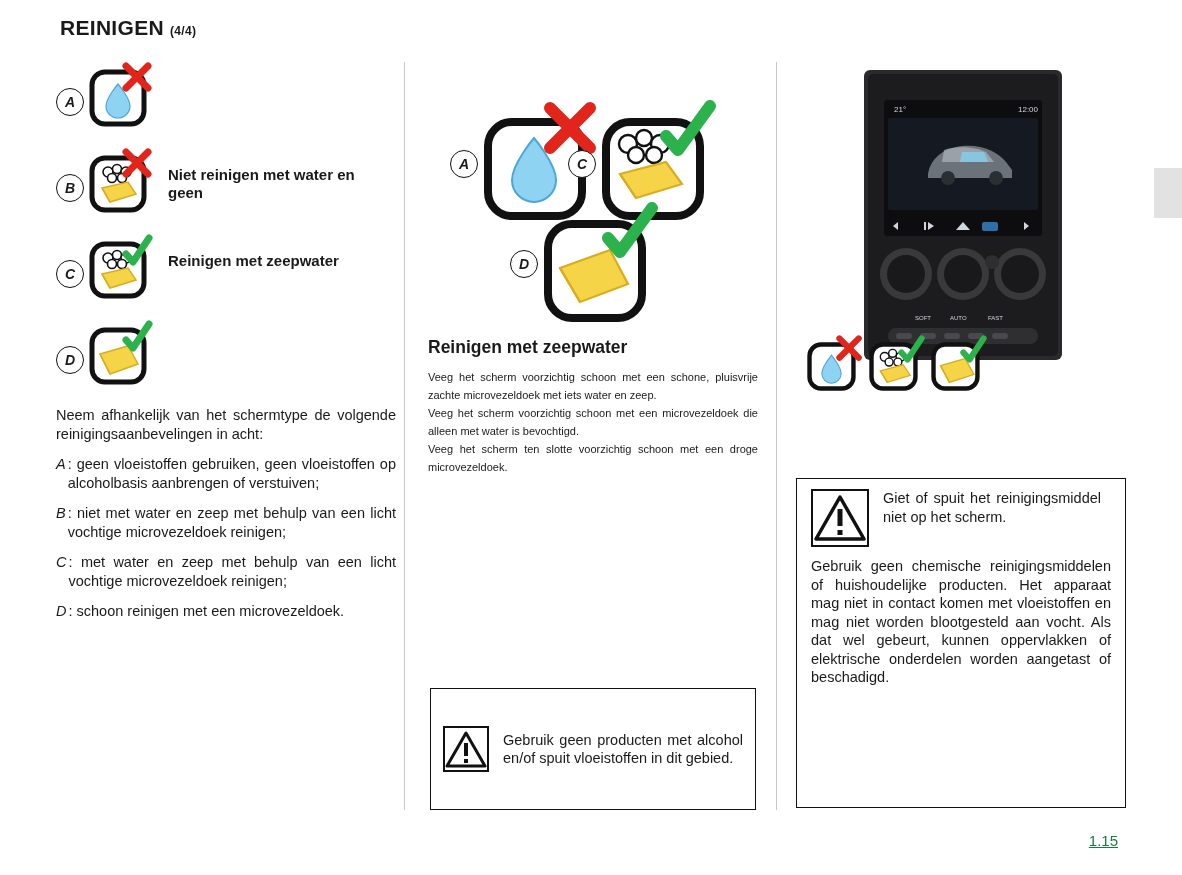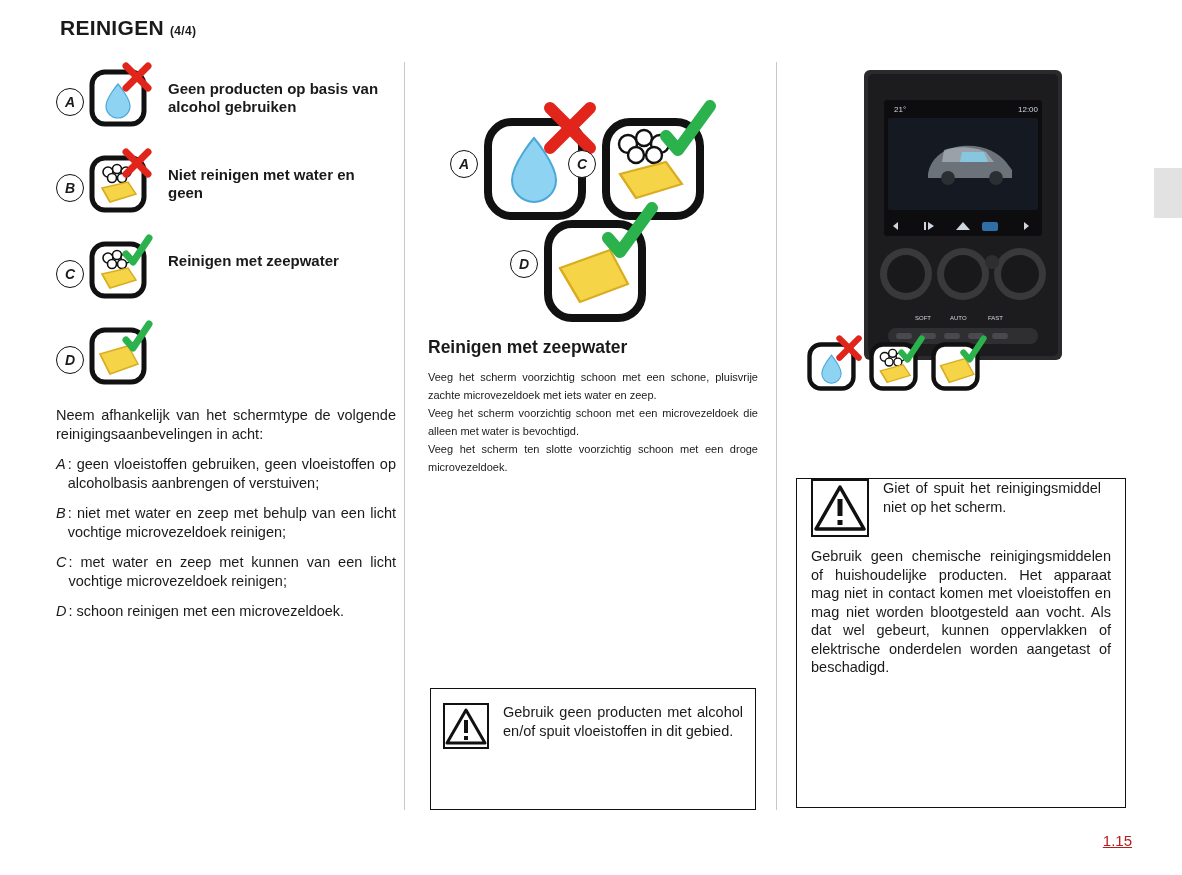--- a/index.html
+++ b/index.html
@@ -48,24 +48,24 @@
     right: 0;
     top: 168px;
     width: 28px;
     height: 50px;
     background: #e2e2e2;
   }
 
   
   .page-number {
     position: absolute;
-    right: 50px;
+    right: 64px;
     bottom: 26px;
     font-size: 15px;
-    color: #b91c1c;
+    color: #15803d;
     text-decoration: underline;
   }
 
   
   .col1 { position: absolute; left: 56px; top: 62px; width: 340px; }
 
   .legend-row {
     display: flex;
     align-items: flex-start;
     margin-bottom: 12px;
@@ -126,21 +126,21 @@
   .col2 p {
     font-size: 11px;
     line-height: 18px;
     text-align: justify;
     margin: 0;
   }
   .warnbox {
     border: 1px solid #111;
     padding: 14px 12px 14px 12px;
     display: flex;
-    align-items: flex-start;
+    align-items: center;
   }
   .warn-icon { flex: none; margin-right: 14px; }
   .warnbox .wtext {
     font-size: 14.5px;
     line-height: 18.5px;
     text-align: justify;
   }
 
   
   .col3 { position: absolute; left: 796px; top: 62px; width: 330px; }
@@ -167,21 +167,20 @@
       <div class="icon-box">
         <svg width="66" height="66" viewBox="0 0 66 66">
           <rect x="4" y="10" width="52" height="52" rx="13" fill="#fff" stroke="#111" stroke-width="5"></rect>
           <path d="M30 22 C30 22 18 36 18 44 a12 12 0 0 0 24 0 c0-8-12-22-12-22z" fill="#8fd3f2" stroke="#4aa8d8" stroke-width="1.2"></path>
           <g stroke="#e1251b" stroke-width="7" stroke-linecap="round">
             <line x1="38" y1="4" x2="60" y2="26"></line>
             <line x1="60" y1="4" x2="38" y2="26"></line>
           </g>
         </svg>
       </div>
-      <div class="legend-text">Geen producten op basis van alcohol gebruiken</div>
     </div>
 
     <div class="legend-row">
       <div class="badge">B</div>
       <div class="icon-box">
         <svg width="66" height="66" viewBox="0 0 66 66">
           <rect x="4" y="10" width="52" height="52" rx="13" fill="#fff" stroke="#111" stroke-width="5"></rect>
           <g fill="#fff" stroke="#111" stroke-width="1.6">
             <circle cx="20" cy="24" r="5"></circle>
               <circle cx="29" cy="21" r="4.5"></circle>
@@ -237,21 +236,21 @@
     <div class="list-item">
       <span class="key">A</span>
       <span class="val">: <span>geen vloeistoffen gebruiken, geen vloeistoffen op alcoholbasis aanbrengen of verstuiven;</span></span>
     </div>
     <div class="list-item">
       <span class="key">B</span>
       <span class="val">: <span>niet met water en zeep met behulp van een licht vochtige microvezeldoek reinigen;</span></span>
     </div>
     <div class="list-item">
       <span class="key">C</span>
-      <span class="val">: <span>met water en zeep met kunnen van een licht vochtige microvezeldoek reinigen;</span></span>
+      <span class="val">: <span>met water en zeep met behulp van een licht vochtige microvezeldoek reinigen;</span></span>
     </div>
     <div class="list-item">
       <span class="key">D</span>
       <span class="val">: <span>schoon reinigen met een microvezeldoek.</span></span>
     </div>
   </div>
 
   <div class="col2">
 
     <div style="position:relative;height:275px;">
@@ -413,21 +412,21 @@
         <svg width="58" height="58" viewBox="0 0 66 66">
           <rect x="4" y="12" width="50" height="50" rx="13" fill="#fff" stroke="#111" stroke-width="5"></rect>
           <path d="M12 36 L40 28 L50 46 L22 55 Z" fill="#f5d547" stroke="#d9ad1f" stroke-width="1.5"></path>
           <path d="M12 36 L22 55" fill="none" stroke="#d9ad1f" stroke-width="1.5"></path>
           <path d="M38 21 L45 29 L61 5" fill="none" stroke="#2bb24c" stroke-width="7" stroke-linecap="round" stroke-linejoin="round"></path>
         </svg>
       </div>
     </div>
   </div>
 
-  <div style="position:absolute;left:796px;top:478px;width:330px;height:330px;border:1px solid #111;box-sizing:border-box;padding:0 14px;">
+  <div style="position:absolute;left:796px;top:478px;width:330px;height:330px;border:1px solid #111;box-sizing:border-box;padding:10px 14px;">
     <div style="display:flex;align-items:flex-start;">
       <div class="warn-icon">
         <svg width="58" height="58" viewBox="0 0 58 58">
           <rect x="1" y="1" width="56" height="56" fill="#fff" stroke="#111" stroke-width="2"></rect>
           <path d="M29 8 L53 50 L5 50 Z" fill="#fff" stroke="#111" stroke-width="3.5" stroke-linejoin="round"></path>
           <rect x="26.5" y="20" width="5" height="17" fill="#111"></rect>
           <rect x="26.5" y="41" width="5" height="5" fill="#111"></rect>
         </svg>
       </div>
       <div class="wtext" style="font-size:14.5px;line-height:18.5px;text-align:justify;width:218px;">Giet of spuit het reinigingsmiddel niet op het scherm.</div>

